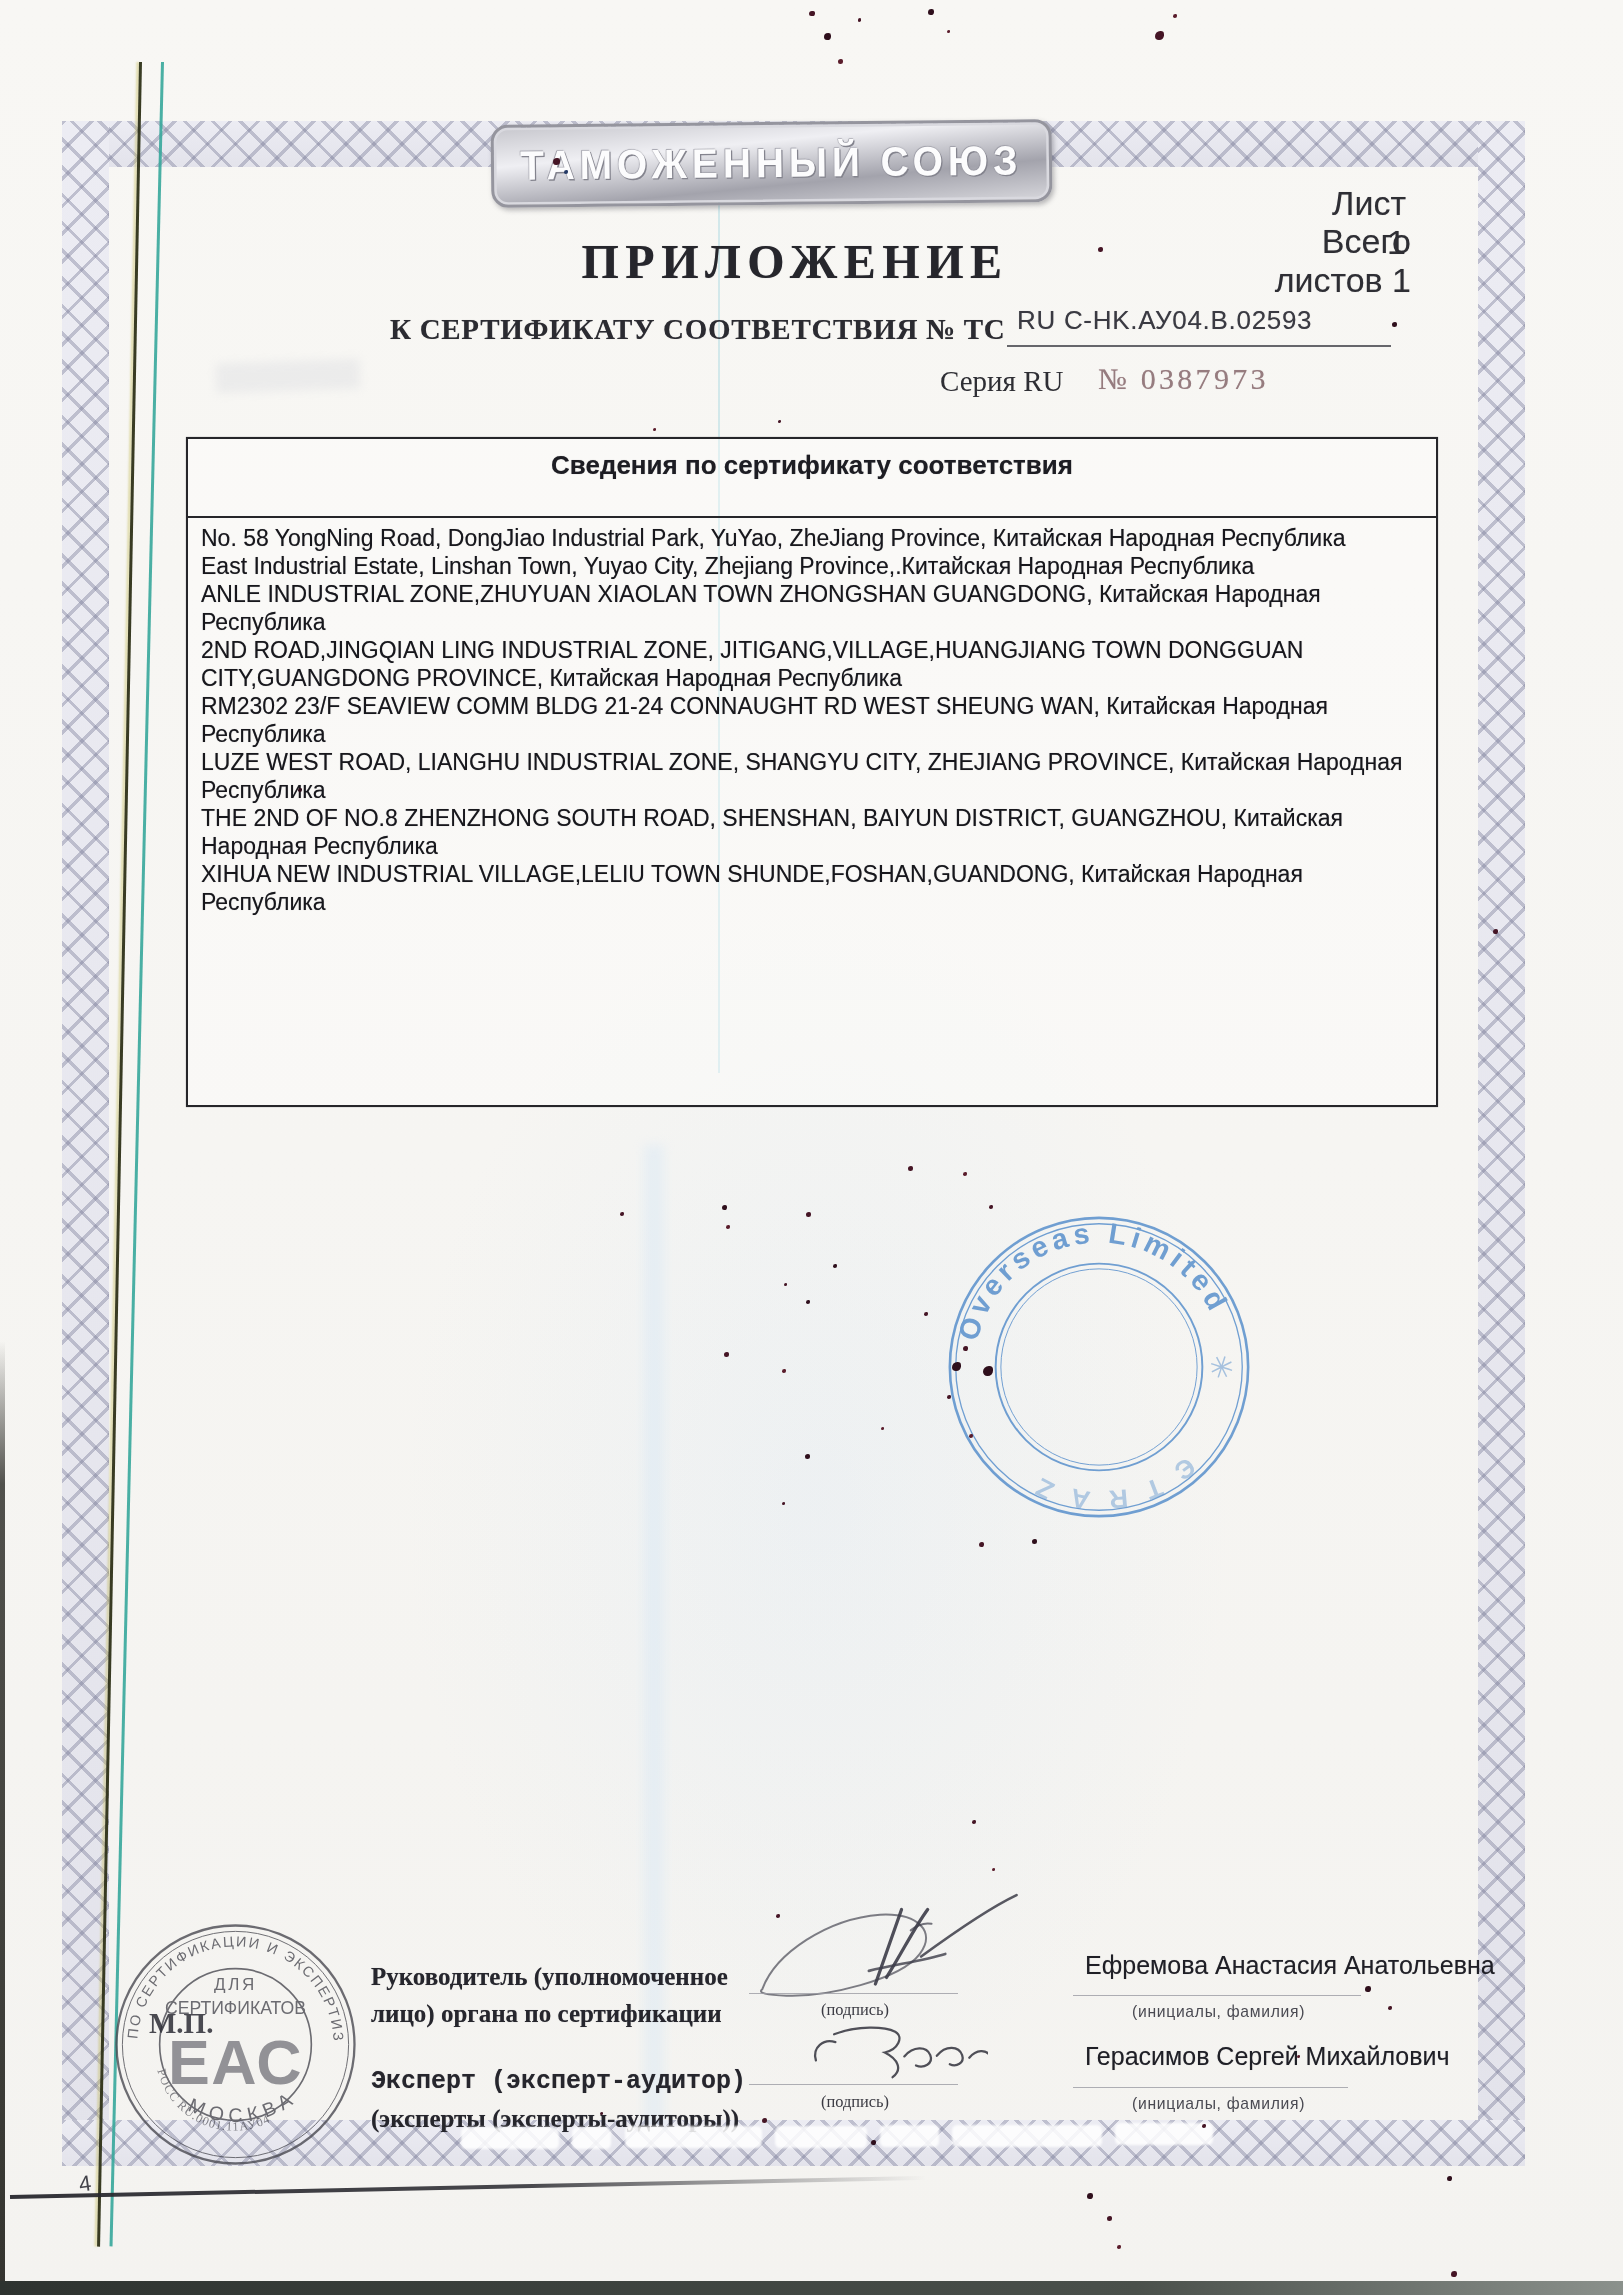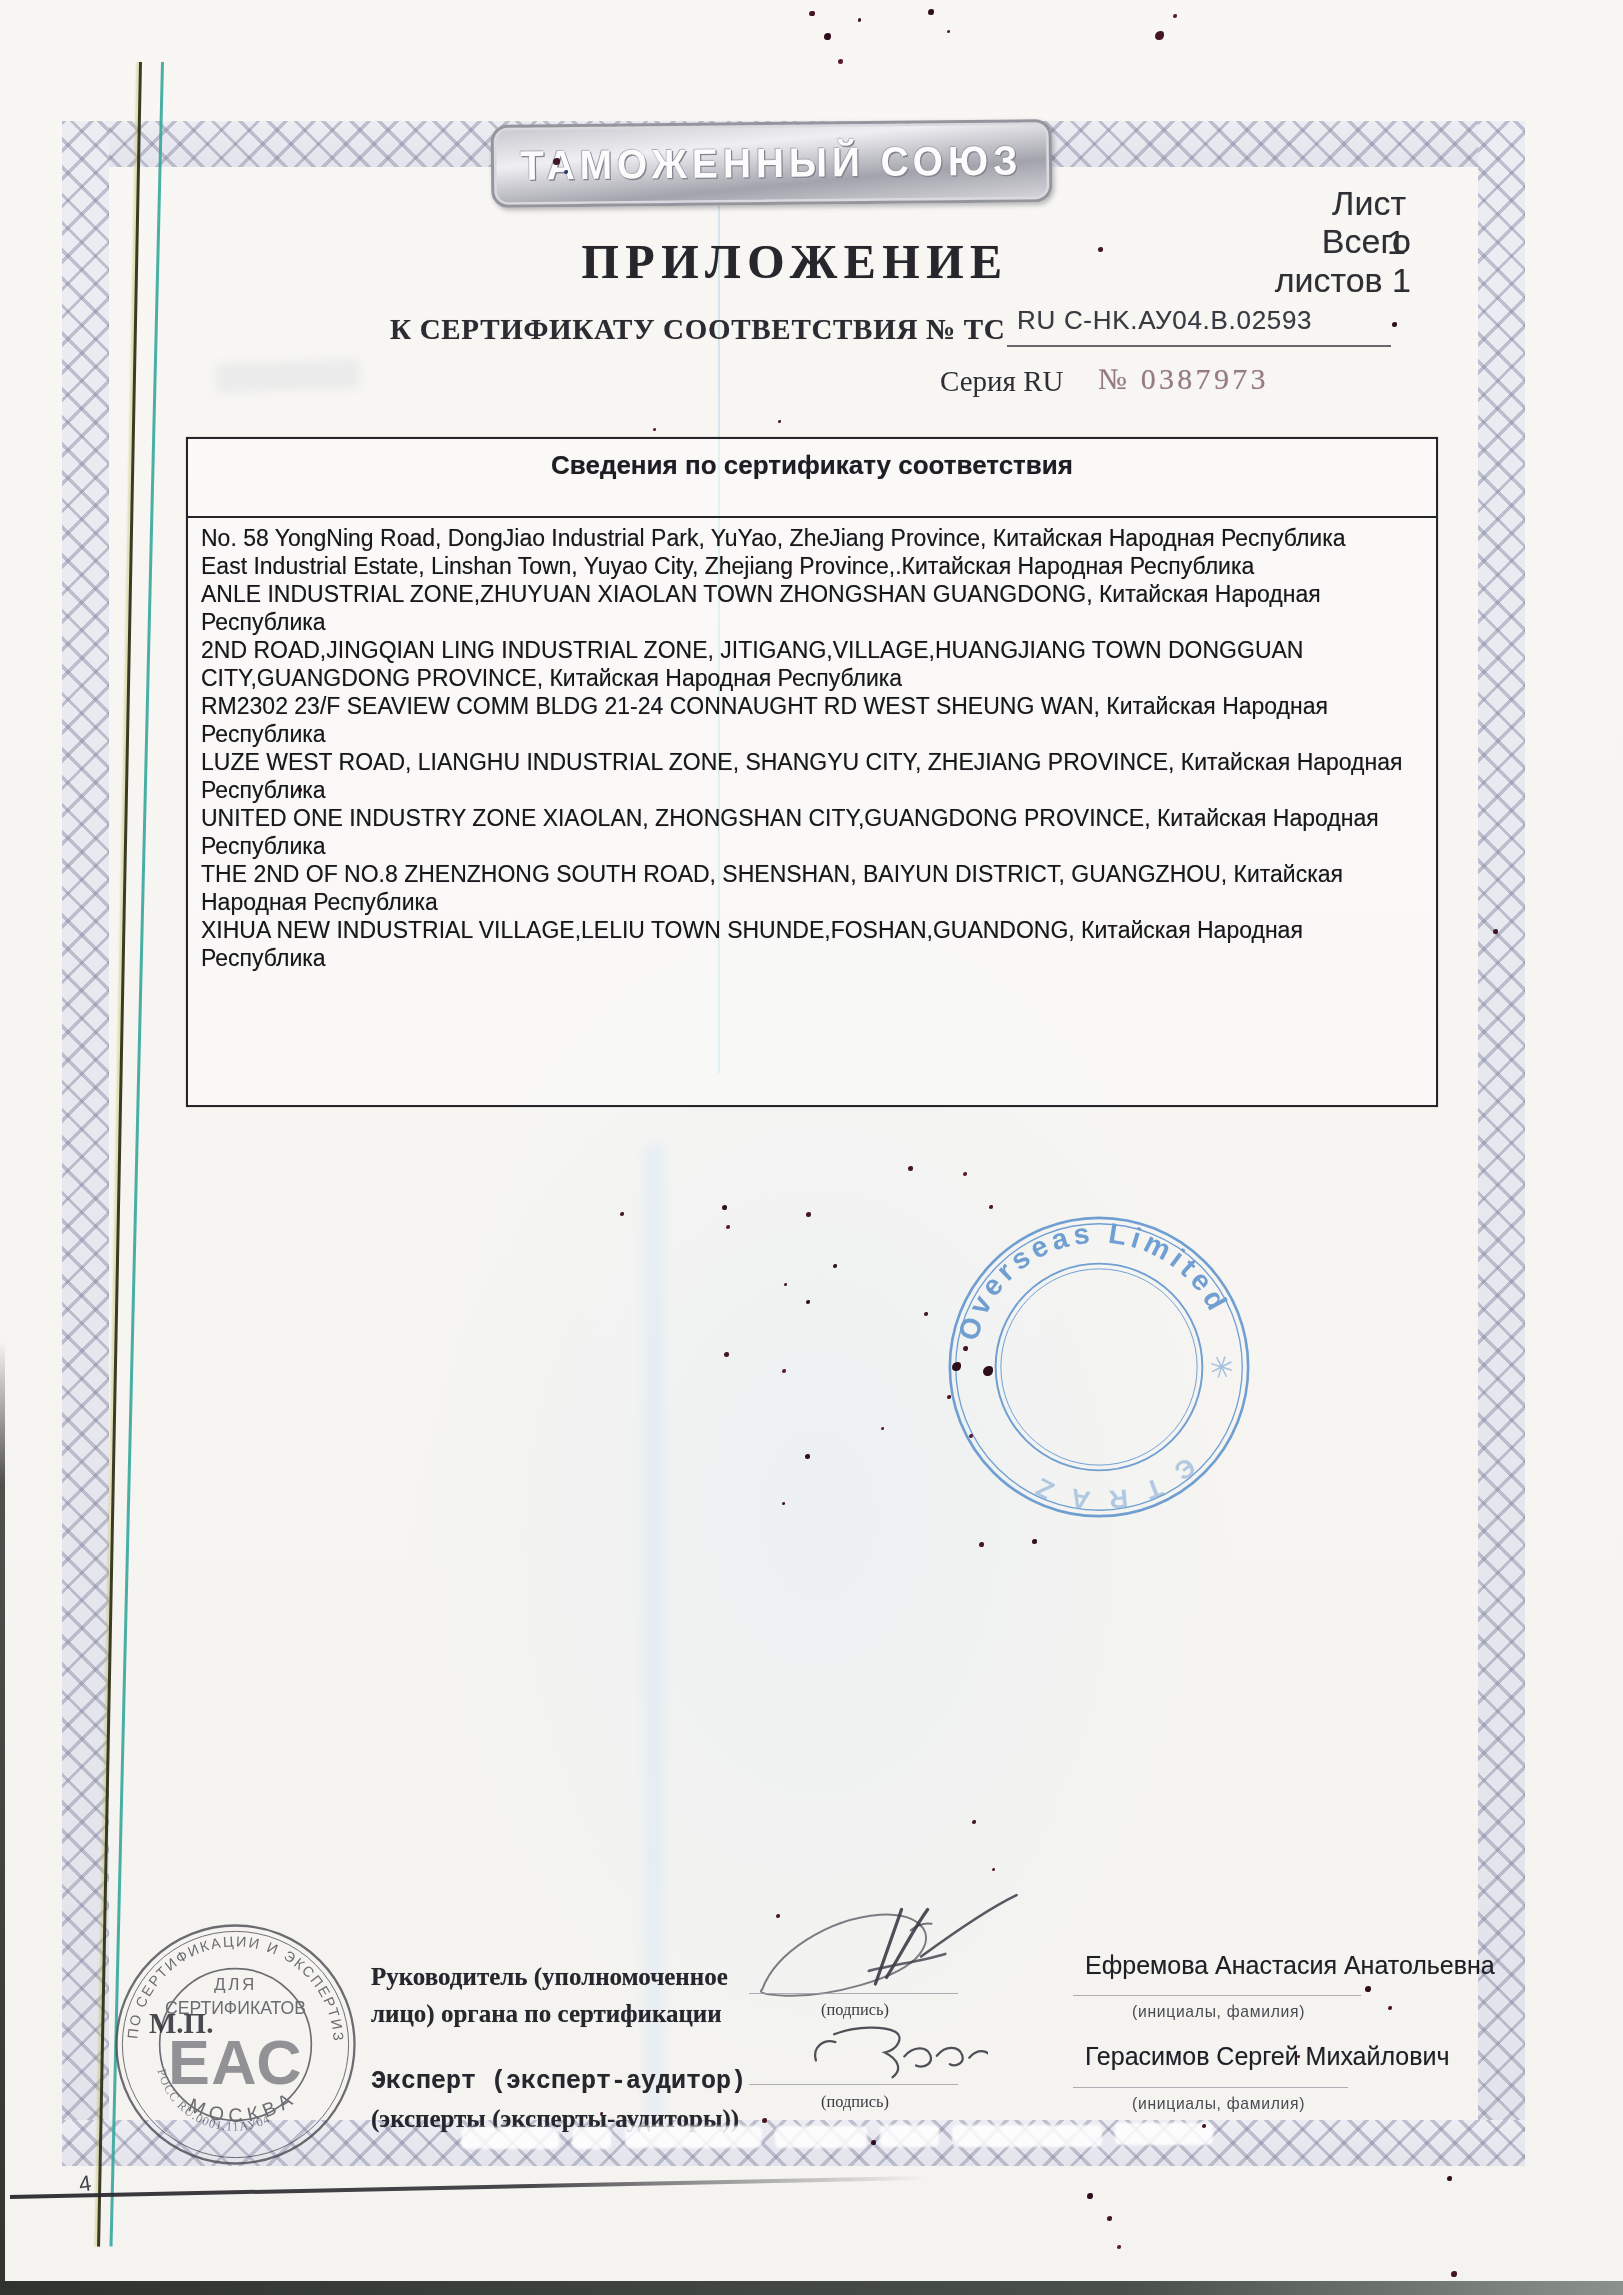--- a/index.html
+++ b/index.html
@@ -83,21 +83,20 @@
 
   <div class="abs table">
     <div class="thead">Сведения по сертификату соответствия</div>
     <div class="tbody">
       <div>No. 58 YongNing Road, DongJiao Industrial Park, YuYao, ZheJiang Province, Китайская Народная Республика</div>
       <div>East Industrial Estate, Linshan Town, Yuyao City, Zhejiang Province,.Китайская Народная Республика</div>
       <div>ANLE INDUSTRIAL ZONE,ZHUYUAN XIAOLAN TOWN ZHONGSHAN GUANGDONG, Китайская Народная Республика</div>
       <div>2ND ROAD,JINGQIAN LING INDUSTRIAL ZONE, JITIGANG,VILLAGE,HUANGJIANG TOWN DONGGUAN CITY,GUANGDONG PROVINCE, Китайская Народная Республика</div>
       <div>RM2302 23/F SEAVIEW COMM BLDG 21-24 CONNAUGHT RD WEST SHEUNG WAN, Китайская Народная Республика</div>
       <div>LUZE WEST ROAD, LIANGHU INDUSTRIAL ZONE, SHANGYU CITY, ZHEJIANG PROVINCE, Китайская Народная Республика</div>
-      <div>UNITED ONE INDUSTRY ZONE XIAOLAN, ZHONGSHAN CITY,GUANGDONG PROVINCE, Китайская Народная Республика</div>
       <div>THE 2ND OF NO.8 ZHENZHONG SOUTH ROAD, SHENSHAN, BAIYUN DISTRICT, GUANGZHOU, Китайская Народная Республика</div>
       <div>XIHUA NEW INDUSTRIAL VILLAGE,LELIU TOWN SHUNDE,FOSHAN,GUANDONG, Китайская Народная Республика</div>
     </div>
   </div>
 
   <svg class="abs" style="left:942px;top:1210px;opacity:.78;filter:blur(0.7px);" width="314" height="314" viewBox="0 0 480 480">
     <defs>
       <path id="bArcTop" d="M 50,240 A 190 190 0 0 1 430,240" fill="none"></path>
       <path id="bArcBot" d="M 430,240 A 190 190 0 0 1 50,240" fill="none"></path>
     </defs>

